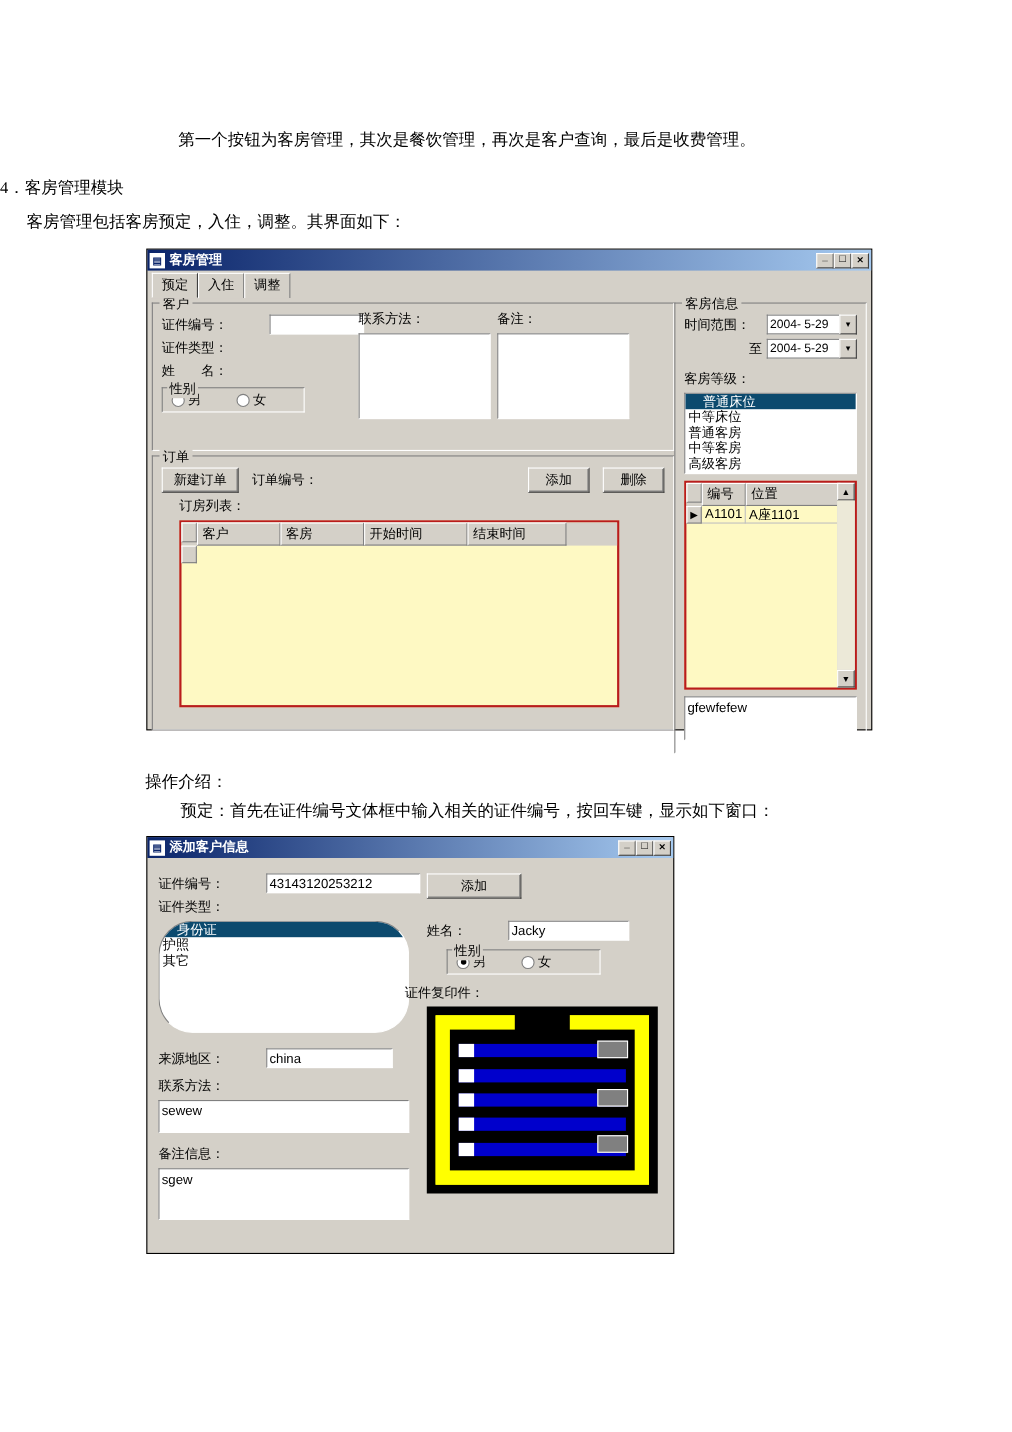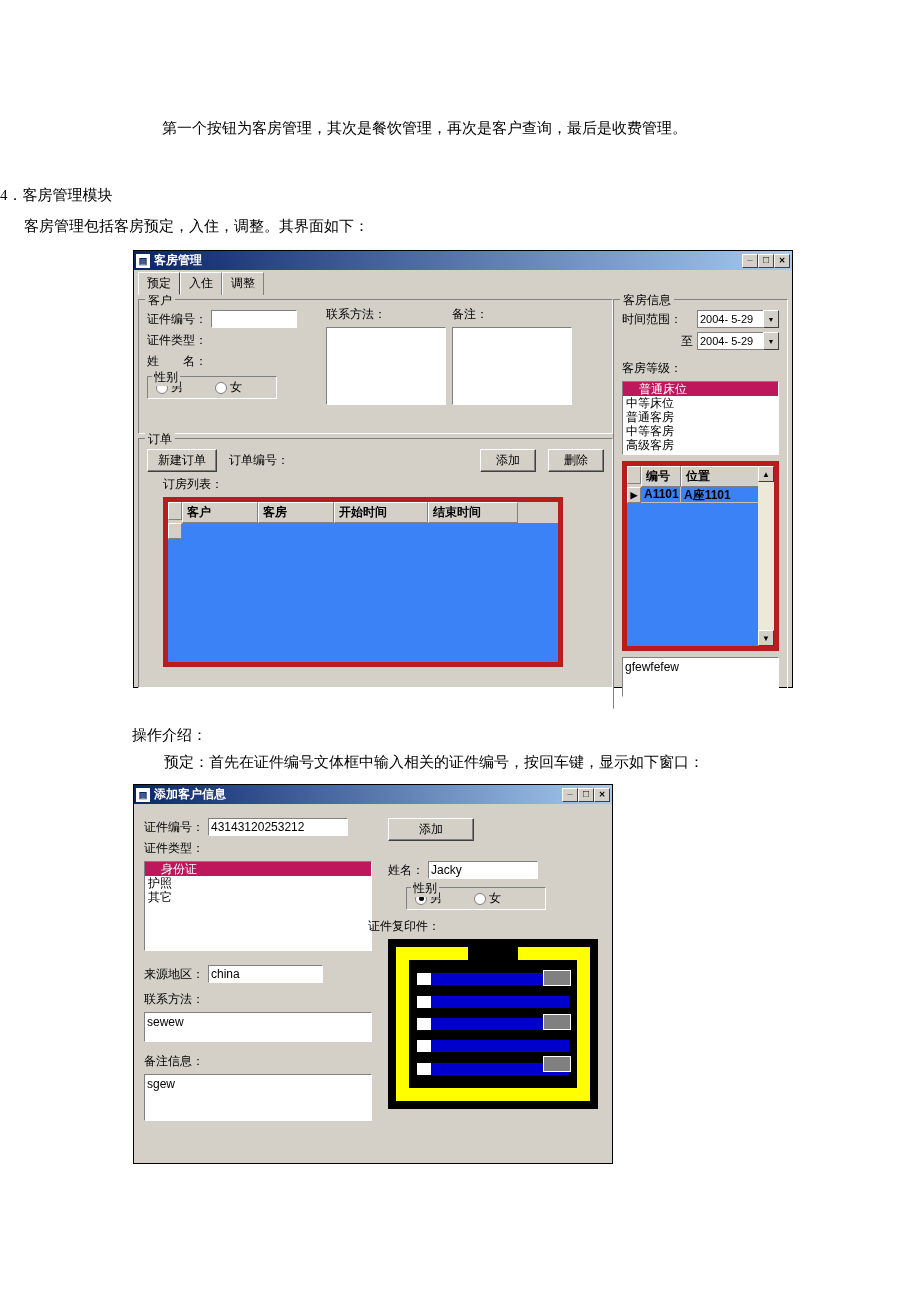--- a/index.html
+++ b/index.html
@@ -1,20 +1,20 @@
 <!DOCTYPE html>
 <html><head>
 <meta charset="utf-8">
 <style>
 * { box-sizing: border-box; margin: 0; padding: 0; }
 body { background: #fff; font-family: "SimSun", "宋体", serif; font-size: 15px; }
 .page { width: 920px; min-height: 1302px; margin: 0 auto; position: relative; padding-top: 115px; }
 .doc-text { padding-left: 132px; padding-right: 110px; line-height: 1.8; color: #000; }
 .indent { text-indent: 2em; }
-.list-item { padding-left: 0; margin-top: 40px; }
+.list-item { padding-left: 0; margin-top: 16px; }
 .list-sub { padding-left: 1.6em; margin-top: 4px; }
 .screenshot { margin-left: 133px; margin-top: 10px; }
 
 
 .win { border: 1px solid #000; background: #d4d0c8; font-family: "SimSun", Arial, sans-serif; font-size: 12px; color: #000; position: relative; }
 .titlebar { height: 19px; background: linear-gradient(to right, #0a246a, #a6caf0); display: flex; align-items: center; justify-content: space-between; padding: 0 2px; }
 .titlebar-left { display: flex; align-items: center; gap: 2px; }
 .titlebar-icon { width: 14px; height: 14px; background: #fff; display: flex; align-items: center; justify-content: center; font-size: 9px; color: #0a246a; font-weight: bold; }
 .titlebar-text { color: #fff; font-weight: bold; font-size: 12px; padding-left: 2px; }
 .win-btns { display: flex; gap: 0; }
@@ -29,41 +29,41 @@
 
 .win-body { padding: 0 4px 6px 4px; display: flex; gap: 0; }
 .col-left { flex: 1; }
 .col-right { width: 175px; }
 
 .group { border: 1px solid #808080; border-right-color: #fff; border-bottom-color: #fff; margin: 4px 0 4px 0; padding: 6px 8px 8px 8px; position: relative; }
 .group > .legend { position: absolute; top: -8px; left: 6px; background: #d4d0c8; padding: 0 3px; font-size: 12px; }
 
 .row { display: flex; align-items: center; gap: 4px; margin: 4px 0; font-size: 12px; }
 .lbl { white-space: nowrap; letter-spacing: 0; }
-.text-input { background: #fff; border: 1px solid #808080; border-right-color: #fff; border-bottom-color: #fff; height: 18px; font-size: 12px; padding: 0 2px; font-family: inherit; }
+.text-input { background: #fff; border: 1px solid #808080; border-right-color: #fff; border-bottom-color: #fff; height: 18px; font-size: 12px; padding: 0 2px; font-family: inherit; margin-left: 34px; }
 .textarea { background: #fff; border: 1px solid #808080; border-right-color: #fff; border-bottom-color: #fff; font-size: 12px; padding: 2px; font-family: inherit; resize: none; }
 
 .radio-grp { border: 1px solid #808080; border-right-color: #fff; border-bottom-color: #fff; padding: 2px 8px; display: flex; gap: 32px; align-items: center; position: relative; }
 .radio-grp .legend { position: absolute; top: -8px; left: 4px; background: #d4d0c8; padding: 0 2px; font-size: 12px; }
 .radio { display: flex; align-items: center; gap: 3px; font-size: 12px; }
 .radio .circ { width: 12px; height: 12px; border: 1px solid #808080; border-radius: 50%; background: #fff; display: flex; align-items: center; justify-content: center; }
 .radio .circ.on::after { content: ""; width: 5px; height: 5px; background: #000; border-radius: 50%; }
 
 .btn { background: #d4d0c8; border: 1px solid #fff; border-right-color: #404040; border-bottom-color: #404040; box-shadow: inset -1px -1px 0 #808080; padding: 2px 10px; font-size: 12px; font-family: inherit; }
 
 .listbox { background: #fff; border: 1px solid #808080; border-right-color: #fff; border-bottom-color: #fff; font-size: 12px; overflow: hidden; }
 .listbox .item { padding: 0 3px; line-height: 14px; white-space: nowrap; }
-.listbox .item.sel { background: #be185d; color: #fff; padding-left: 16px; }
+.listbox .item.sel { background: #0c4a6e; color: #fff; padding-left: 16px; }
 
 .dropdown { display: inline-flex; align-items: stretch; }
 .dropdown input { background: #fff; border: 1px solid #808080; border-right: none; height: 18px; font-size: 11px; padding: 0 2px; width: 66px; font-family: inherit; }
 .dropdown .dd-btn { width: 16px; border: 1px solid #fff; border-right-color: #404040; border-bottom-color: #404040; background: #d4d0c8; display: flex; align-items: center; justify-content: center; font-size: 8px; }
 .dropdown .dd-btn::after { content: "▼"; font-size: 7px; }
 
-.grid { background: #3b82f6; border: 5px solid #b91c1c; font-size: 12px; position: relative; font-weight: bold; }
+.grid { background: #fef9c3; border: 2px solid #b91c1c; font-size: 12px; position: relative; }
 .grid-head { display: flex; background: #d4d0c8; }
 .grid-head .gh { border: 1px solid #fff; border-right-color: #808080; border-bottom-color: #808080; padding: 1px 4px; font-size: 12px; }
 .grid-row { display: flex; height: 16px; }
 .grid-row .gc { border-right: 1px solid #c0c0c0; border-bottom: 1px solid #c0c0c0; padding: 0 3px; font-size: 12px; }
 .grid .rowptr { width: 14px; background: #d4d0c8; border: 1px solid #fff; border-right-color:#808080; border-bottom-color:#808080; display:flex; align-items:center; justify-content:center; font-size:9px; }
 .vscroll { position: absolute; right: 0; top: 0; bottom: 0; width: 16px; background: #d4d0c8; display: flex; flex-direction: column; }
 .vscroll .arr { height: 16px; border: 1px solid #fff; border-right-color:#404040; border-bottom-color:#404040; background:#d4d0c8; display:flex; align-items:center; justify-content:center; font-size:8px; }
 .vscroll .track { flex:1; background:#ece9d8; }
 
 
@@ -254,21 +254,21 @@
 
       <div style="display:flex; padding:10px 10px 6px 10px; gap:16px;">
         <div style="width:228px;">
           <div class="row">
               <span class="lbl">证件编号：</span>
               <input class="text-input" style="width: 140px;" value="43143120253212">
             </div>
           <div class="row">
               <span class="lbl">证件类型：</span>
             </div>
-          <div class="listbox" style="height:90px;">
+          <div class="listbox" style="height:102px;border-radius:31px;">
             <div class="item sel">身份证</div>
             <div class="item">护照</div>
             <div class="item">其它</div>
           </div>
           <div class="row" style="margin-top:14px;">
               <span class="lbl">来源地区：</span>
               <input class="text-input" style="width: 115px;" value="china">
             </div>
           <div class="row" style="margin-top:8px;">
               <span class="lbl">联系方法：</span>

